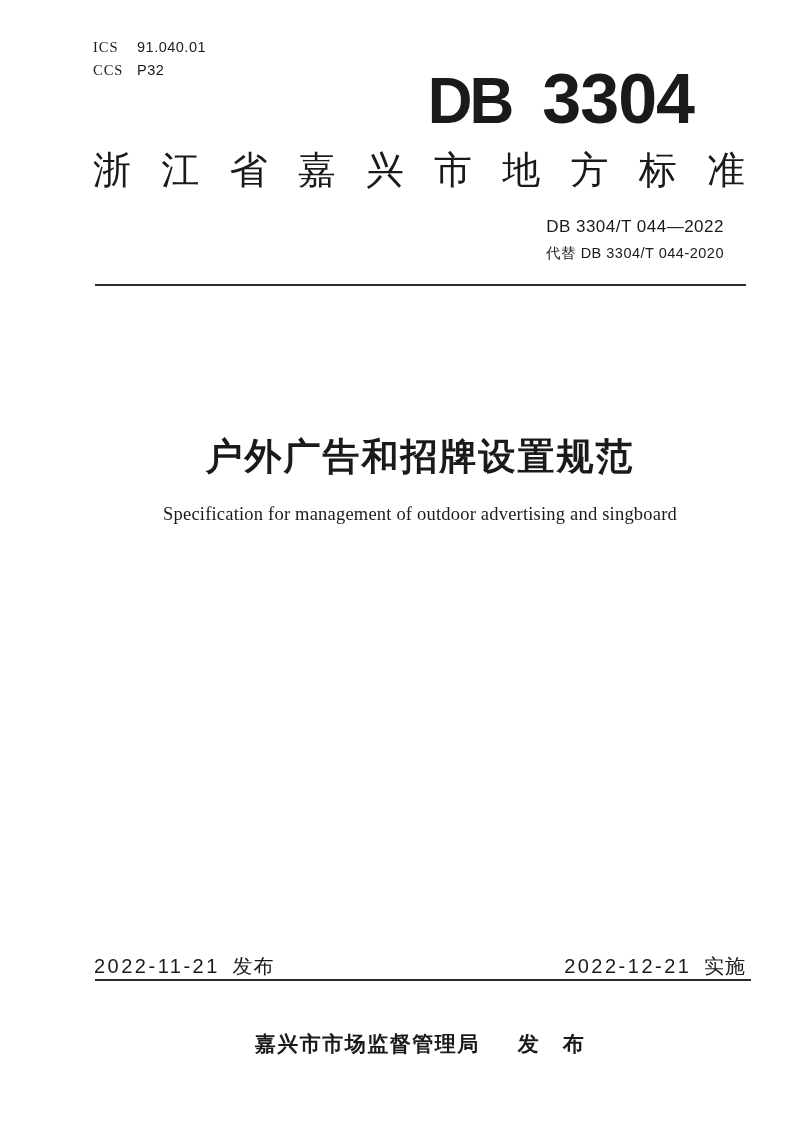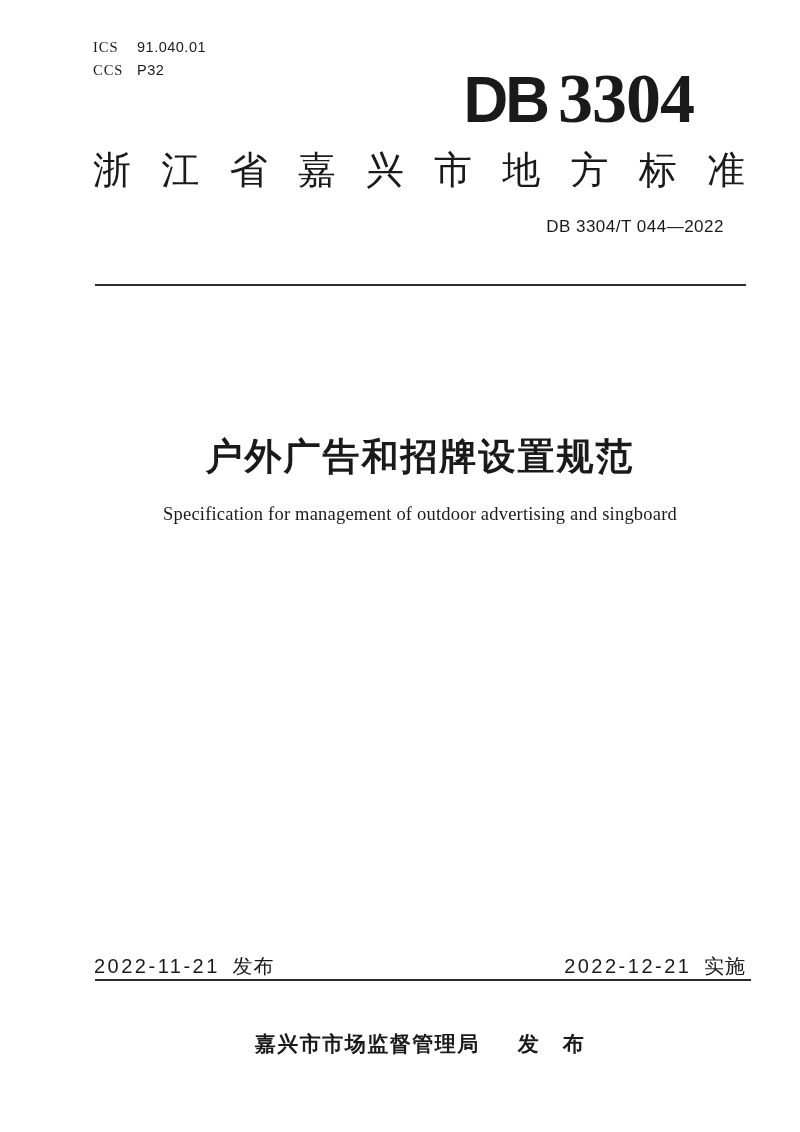--- a/index.html
+++ b/index.html
@@ -30,37 +30,38 @@
   .codes .value { letter-spacing: 0.5px; }
 
   
   .logo {
     position: absolute;
     top: 64px;
     right: 106px;
     display: flex;
     align-items: baseline;
     white-space: nowrap;
+    gap: 12px;
   }
   .logo .db {
     font-family: "Liberation Sans", sans-serif;
     font-weight: 900;
     font-size: 62px;
     letter-spacing: -3px;
     line-height: 1;
     transform: scaleY(1.04);
     transform-origin: bottom;
   }
   .logo .num {
-    font-family: Liberation Serif, serif;
+    font-family: Liberation Sans, sans-serif;
     font-weight: 700;
     font-size: 70px;
     line-height: 1;
     letter-spacing: -1px;
-    margin-left: 11px;
+    margin-left: 19px;
   }
 
   
   .standard-name {
     position: absolute;
     left: 93px;
     top: 149px;
     width: 652px;
     display: flex;
     justify-content: space-between;
@@ -181,20 +182,21 @@
     <span>兴</span>
     <span>市</span>
     <span>地</span>
     <span>方</span>
     <span>标</span>
     <span>准</span>
   </div>
 
   <div class="standard-number">
     <div class="current">DB 3304/T 044—2022</div>
+    <div class="replaces">代替 DB 3304/T 044-2020</div>
   </div>
 
   <div class="rule top"></div>
 
   <div class="doc-title">户外广告和招牌设置规范</div>
   <div class="doc-subtitle">Specification for management of outdoor advertising and singboard</div>
 
   <div class="dates-row">
     <div>
       <span class="date-num">2022-11-21</span>

